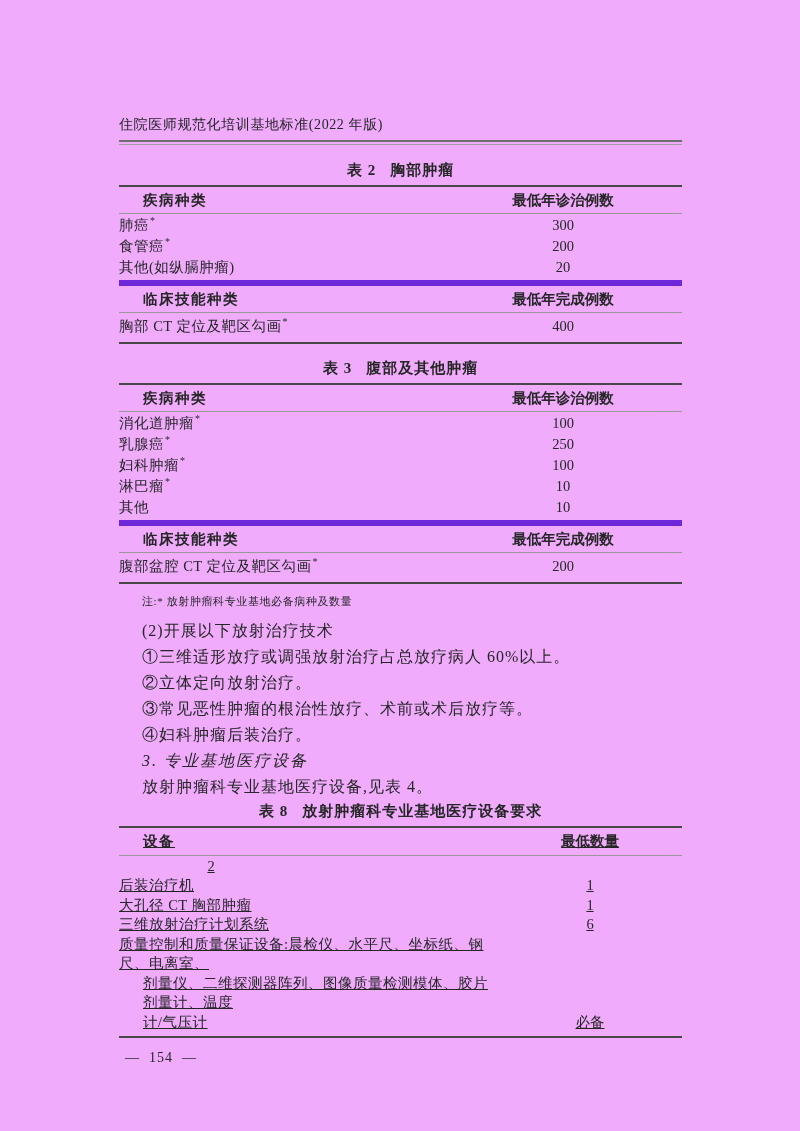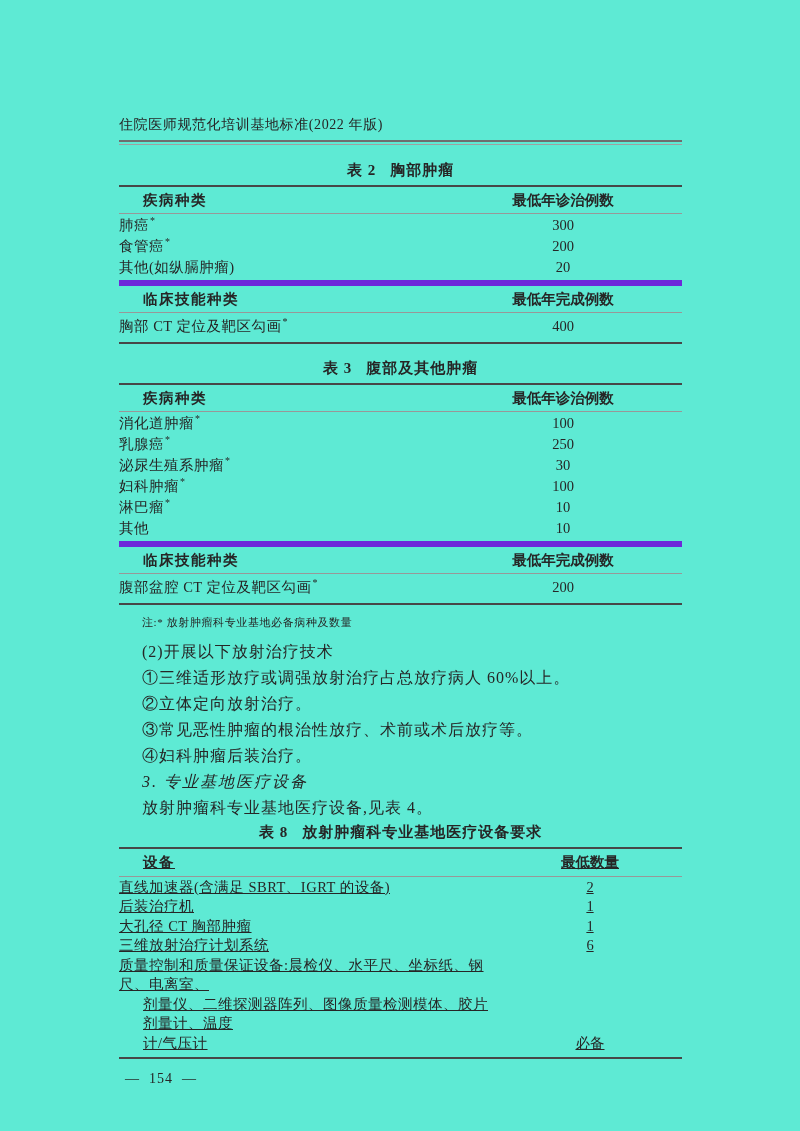--- a/index.html
+++ b/index.html
@@ -1,17 +1,17 @@
 <!DOCTYPE html>
 <html><head>
 <meta charset="utf-8">
 <style>
   html,body { margin:0; padding:0; }
   body { background:#ffffff; font-family:"Liberation Serif","DejaVu Serif",serif; }
-  .page { position:relative; width:800px; height:1131px; background:#5eead4; overflow:hidden; color:#262626; }
+  .page { position:relative; width:800px; height:1131px; background:#f0abfc; overflow:hidden; color:#262626; }
   .content { position:absolute; left:119px; top:117px; width:563px; }
 
   
   .doc-header { font-size:14px; letter-spacing:0.6px; line-height:16px; }
   .header-rule { margin-top:7px; height:2px; border-top:2px solid #6e6e6e; border-bottom:1px solid #a0a0a0; }
 
   
   .tbl-caption { text-align:center; font-weight:bold; font-size:15px; letter-spacing:1px; line-height:17px; }
   .tbl-caption .cap-label { margin-right:14px; }
   .cap-t2 { margin-top:17px; }
@@ -99,24 +99,20 @@
       <div class="rows">
         <div class="t-row">
           <div class="t-name"><span>消化道肿瘤</span><sup class="star">*</sup></div>
           <div class="t-val">100</div>
         </div>
         <div class="t-row">
           <div class="t-name"><span>乳腺癌</span><sup class="star">*</sup></div>
           <div class="t-val">250</div>
         </div>
         <div class="t-row">
-          <div class="t-name"><span>泌尿生殖系肿瘤</span><sup class="star">*</sup></div>
-          <div class="t-val">30</div>
-        </div>
-        <div class="t-row">
           <div class="t-name"><span>妇科肿瘤</span><sup class="star">*</sup></div>
           <div class="t-val">100</div>
         </div>
         <div class="t-row">
           <div class="t-name"><span>淋巴瘤</span><sup class="star">*</sup></div>
           <div class="t-val">10</div>
         </div>
         <div class="t-row">
           <div class="t-name"><span>其他</span><sup class="star"></sup></div>
           <div class="t-val">10</div>
@@ -149,21 +145,20 @@
     <div class="tbl-caption cap-t4">
       <span class="cap-label">表 8</span><span>放射肿瘤科专业基地医疗设备要求</span>
     </div>
     <div class="tbl t4">
       <div class="t-row thead">
         <div class="t-name">设备</div>
         <div class="t-val">最低数量</div>
       </div>
       <div class="rows">
         <div class="t-row">
-          <div class="t-name">直线加速器(含满足 SBRT、IGRT 的设备)</div>
           <div class="t-val">2</div>
         </div>
         <div class="t-row">
           <div class="t-name">后装治疗机</div>
           <div class="t-val">1</div>
         </div>
         <div class="t-row">
           <div class="t-name">大孔径 CT 胸部肿瘤</div>
           <div class="t-val">1</div>
         </div>

